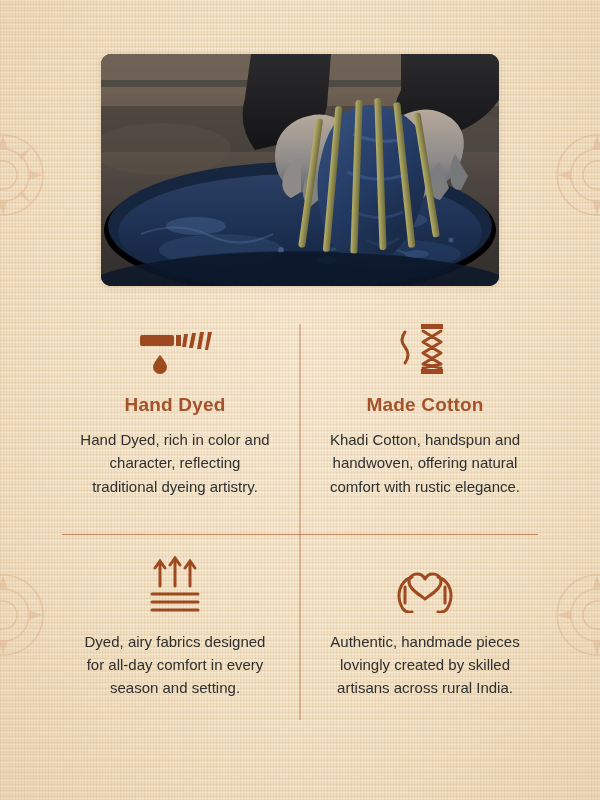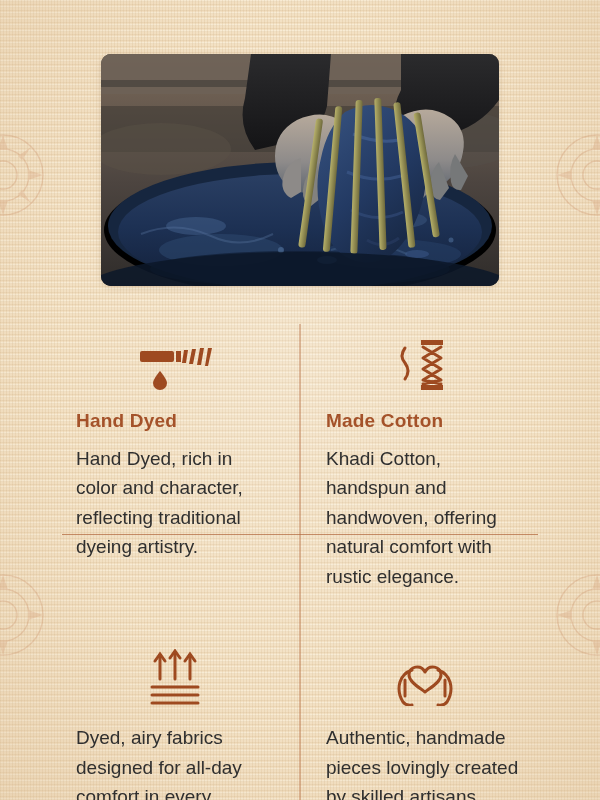--- a/index.html
+++ b/index.html
@@ -72,21 +72,22 @@
     position: absolute;
     left: 62px;
     top: 318px;
     width: 476px;
     display: grid;
     grid-template-columns: 1fr 1fr;
     grid-template-rows: auto auto;
   }
 
   .cell {
-    padding: 16px 14px 26px 14px;
+    padding: 0 14px 26px 14px;
+    text-align: center;
     position: relative;
   }
   .cell.c0 { padding-right: 26px; }
   .cell.c1 { padding-left: 26px; }
   .cell.c2 { padding-right: 26px; padding-top: 30px; }
   .cell.c3 { padding-left: 26px; padding-top: 30px; }
 
   
   .v-divider {
     position: absolute;
@@ -118,21 +119,21 @@
 
   .feature-title {
     font-size: 19px;
     font-weight: bold;
     color: #a4522a;
     letter-spacing: 0.2px;
     margin-bottom: 12px;
   }
 
   .feature-desc {
-    font-size: 19px;
+    font-size: 15px;
     line-height: 1.55;
     color: #2f2f2f;
     max-width: 230px;
     margin: 0 auto;
   }
 </style>
 </head>
 <body>
 
 <div class="texture-layer"></div>

